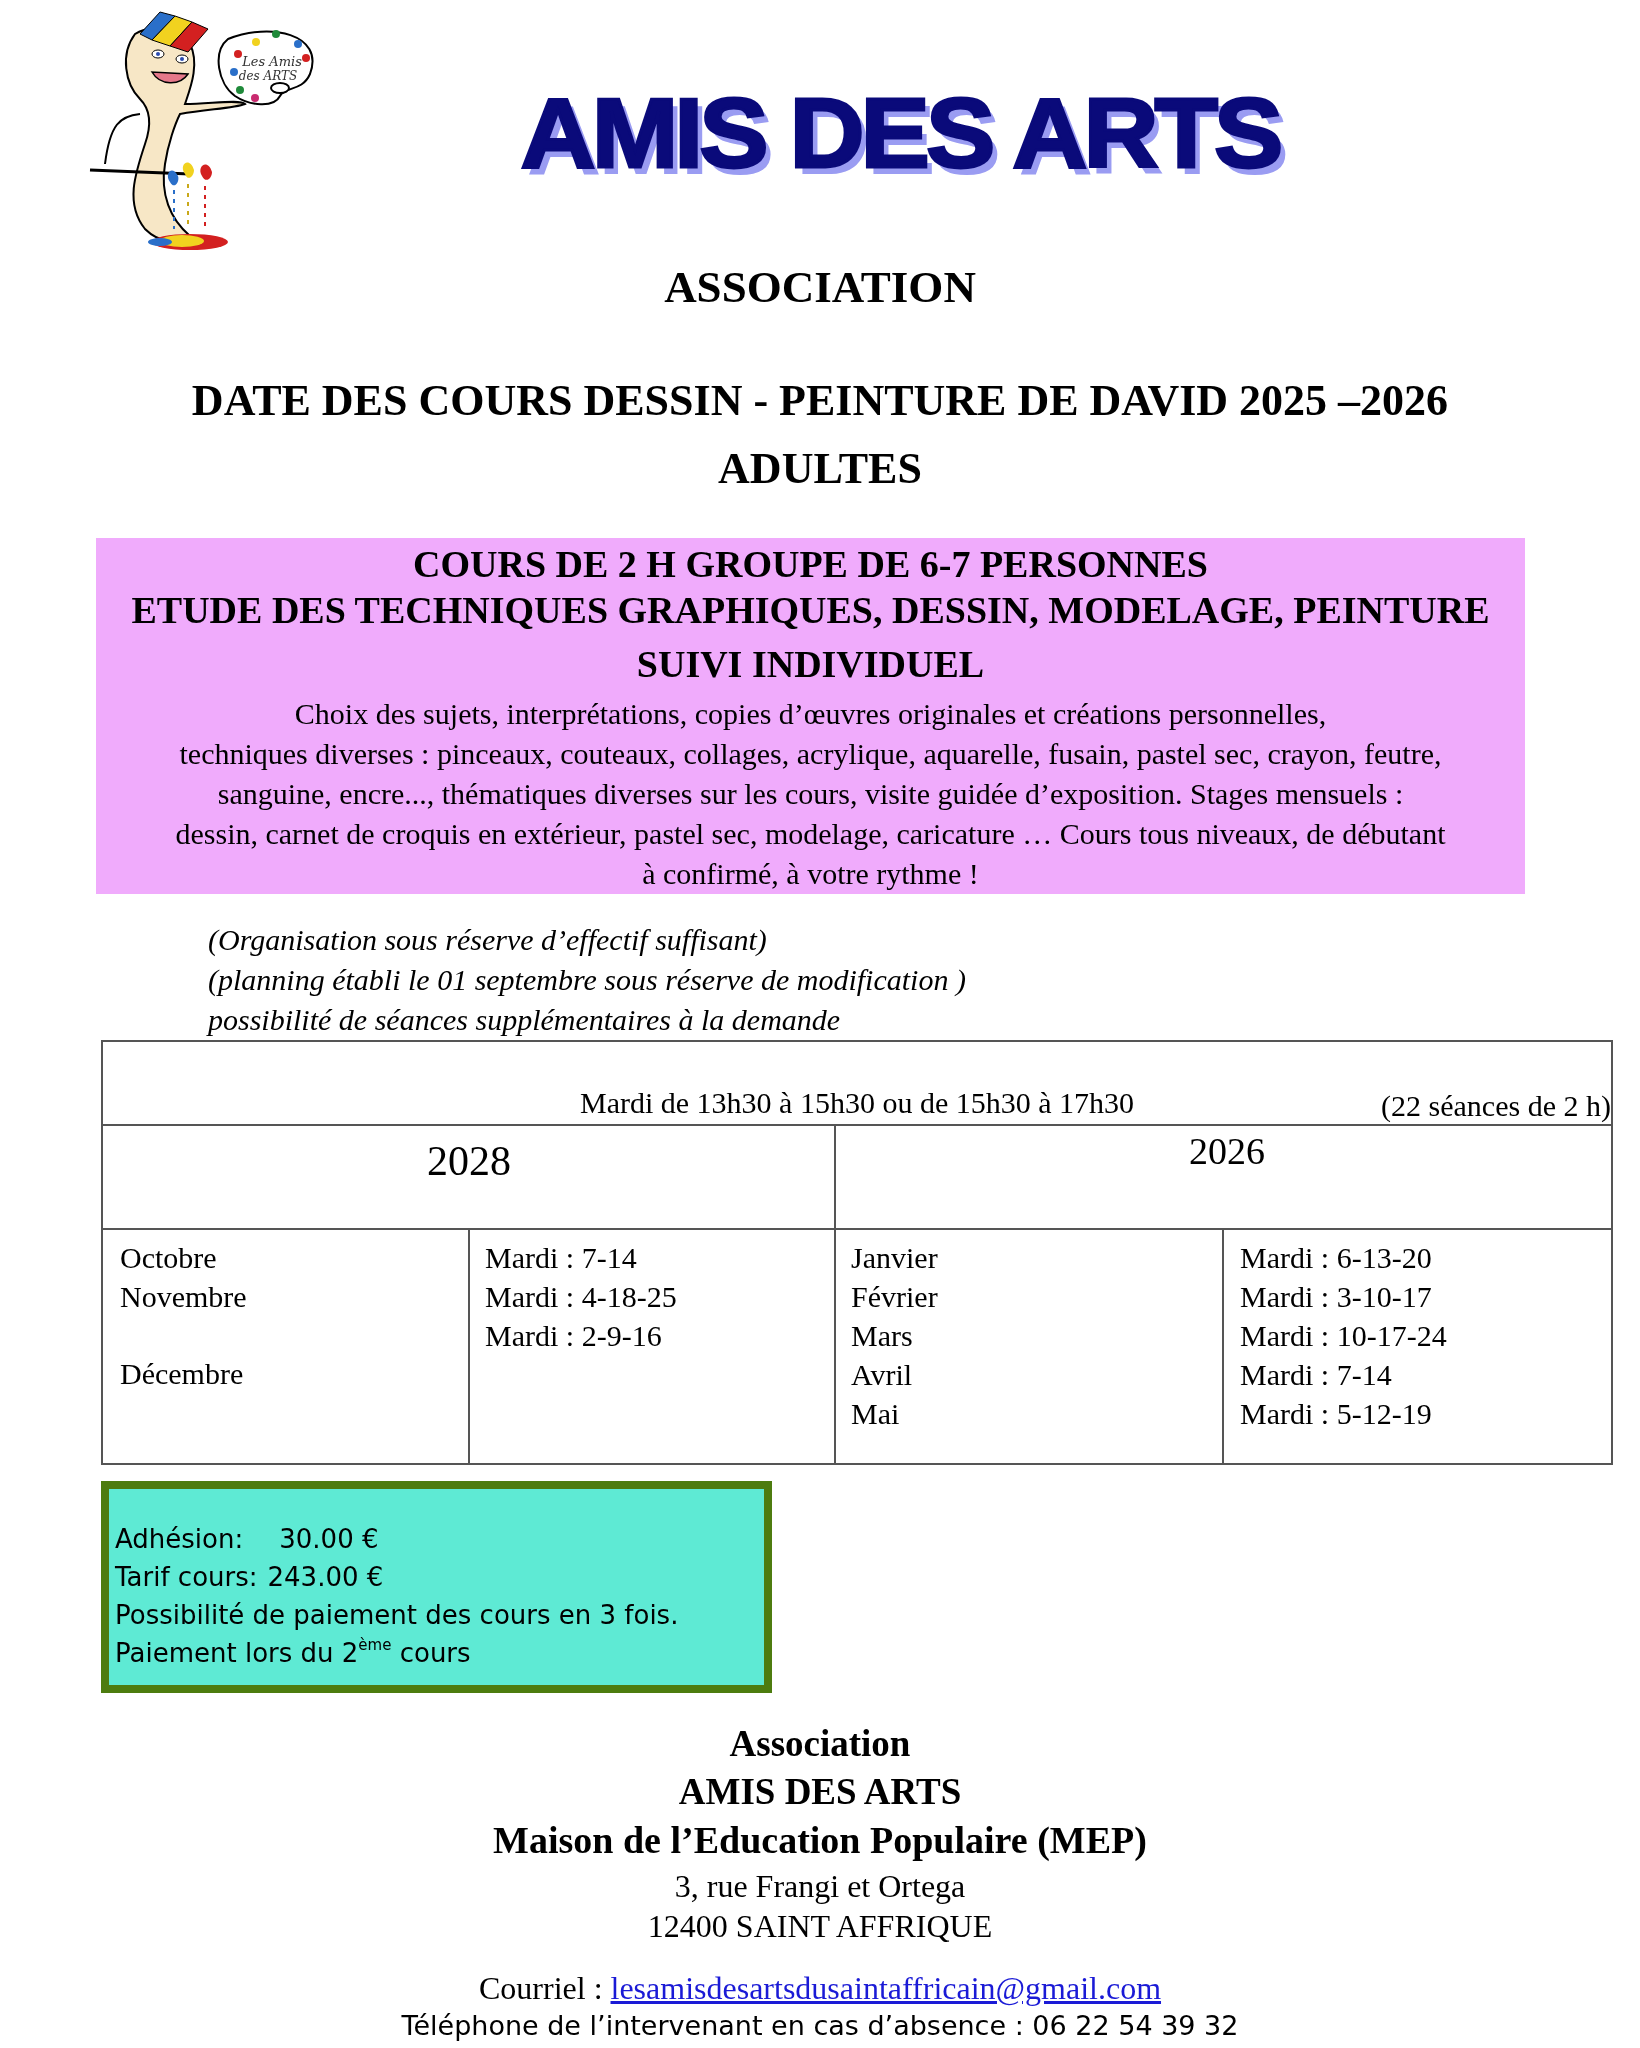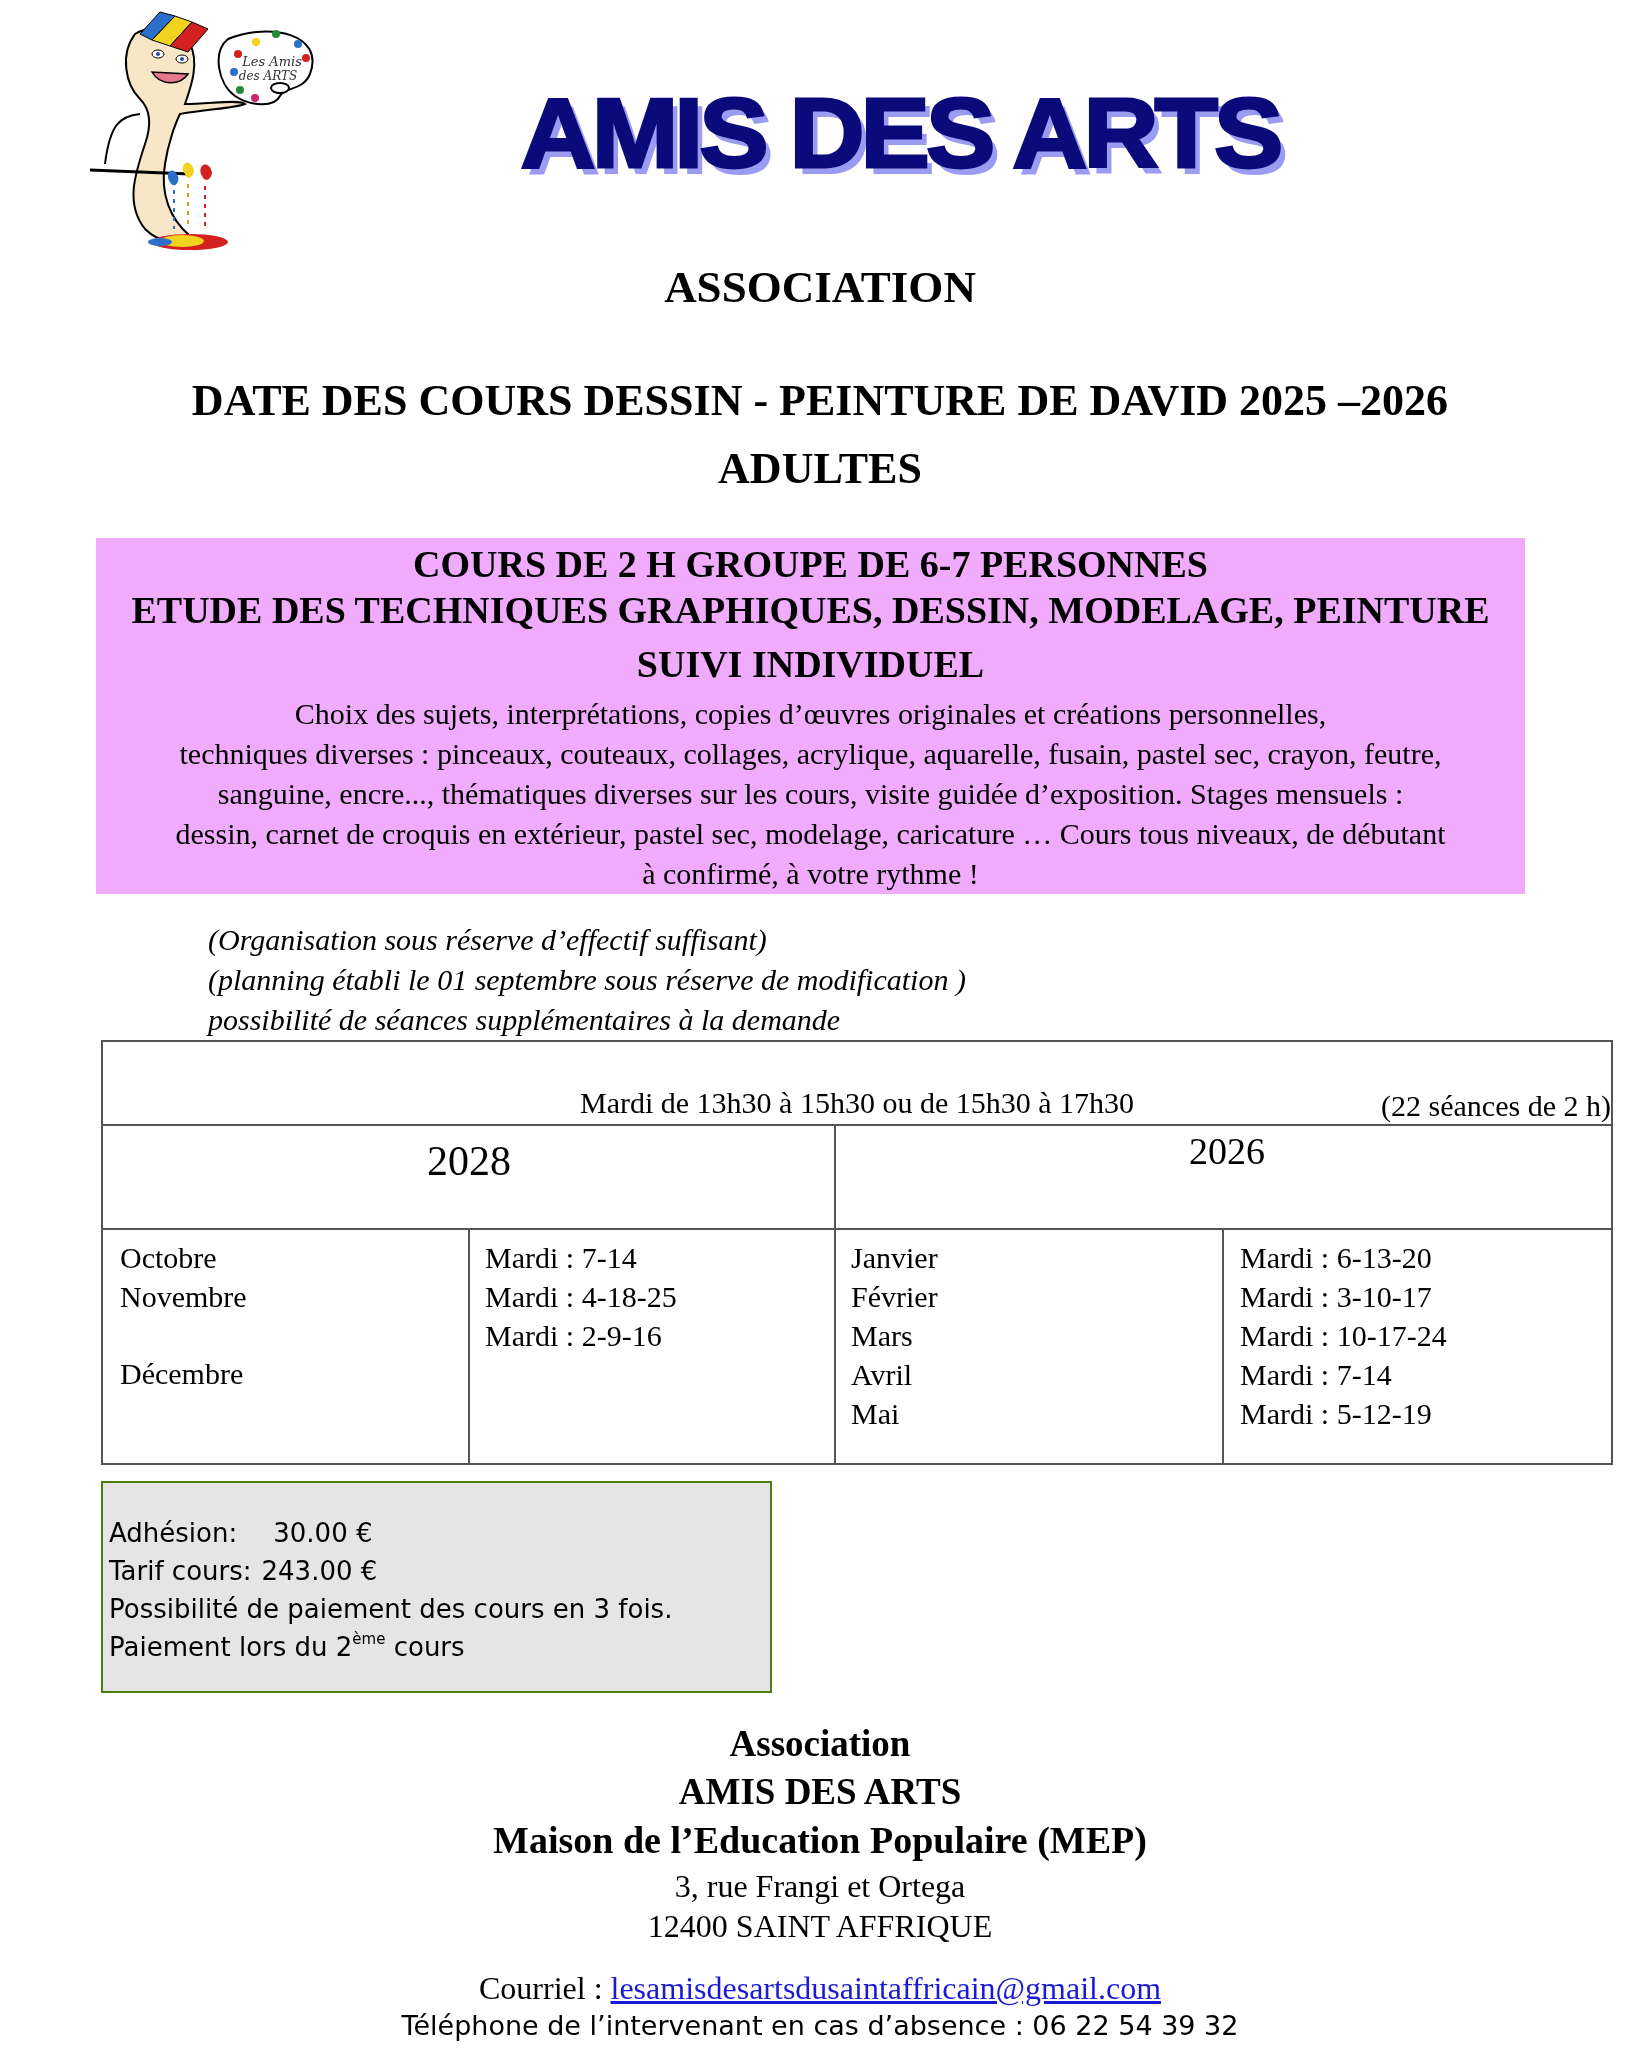--- a/index.html
+++ b/index.html
@@ -14,21 +14,21 @@
   .yellow { left: 96px; top: 538px; width: 1429px; height: 356px; background: #f0abfc; }
   .y-line { position: absolute; left: 0; width: 100%; text-align: center; white-space: nowrap; }
   .y-bold { font-weight: bold; font-size: 38px; line-height: 44px; }
   .y-para { font-size: 30px; line-height: 40px; }
   .notes { left: 208px; top: 920px; font-style: italic; font-size: 30px; line-height: 40px; white-space: nowrap; }
   .sched { left: 101px; top: 1040px; width: 1512px; height: 425px; border: 2px solid #555; box-sizing: border-box; }
   .sched .hline { position: absolute; left: 0; width: 100%; height: 0; border-top: 2px solid #555; }
   .sched .vline { position: absolute; width: 0; border-left: 2px solid #555; }
   .sched .txt { position: absolute; font-size: 30px; line-height: 39px; white-space: nowrap; }
   .sched .year { position: absolute; font-size: 42px; line-height: 46px; }
-  .price { left: 101px; top: 1481px; width: 671px; height: 212px; border: 2px solid #4d7c0f; box-sizing: border-box; background: #e5e5e5; font-family: "DejaVu Sans", "Liberation Sans", sans-serif; font-size: 26px; line-height: 38px; padding: 31px 0 0 6px; }
+  .price { left: 101px; top: 1481px; width: 671px; height: 212px; border: 8px solid #4d7c0f; box-sizing: border-box; background: #5eead4; font-family: "DejaVu Sans", "Liberation Sans", sans-serif; font-size: 26px; line-height: 38px; padding: 31px 0 0 6px; }
   .price div { white-space: nowrap; }
   .price sup { font-size: 15px; vertical-align: 12px; line-height: 0; }
   .footer { left: 0; width: 1640px; text-align: center; white-space: nowrap; }
   .f-bold { font-weight: bold; font-size: 37px; line-height: 48px; }
   .f-norm { font-size: 32px; line-height: 40px; }
   .mail-link { color: #1a1ad6; text-decoration: underline; }
   .phone { font-family: "DejaVu Sans", "Liberation Sans", sans-serif; font-size: 27px; line-height: 36px; }
 </style>
 </head>
 <body>

